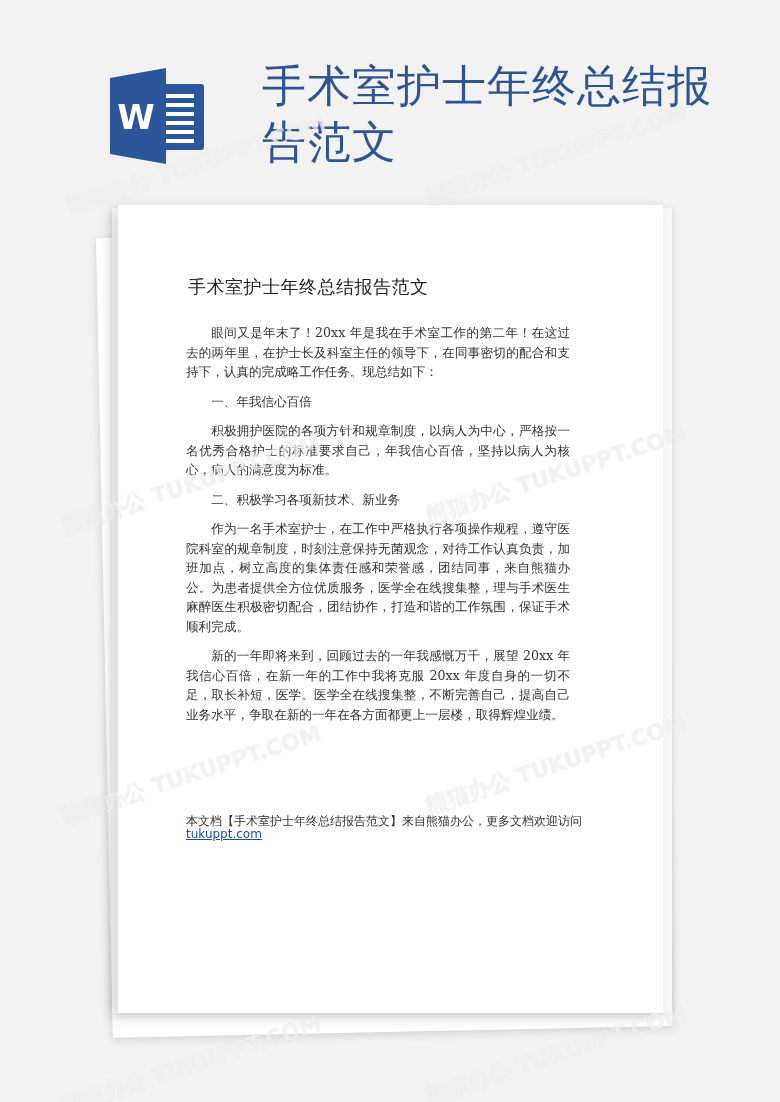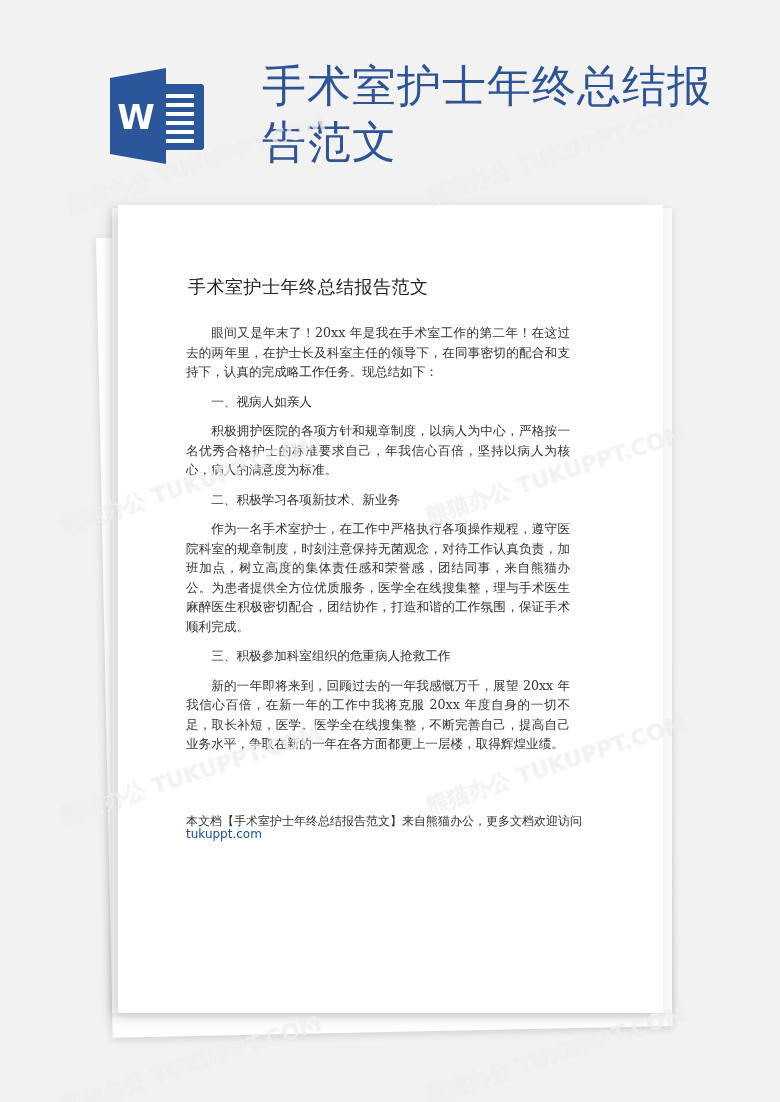--- a/index.html
+++ b/index.html
@@ -42,21 +42,21 @@
     .doc-body {
       position: absolute; left: 68px; top: 118px; width: 400px;
       font-size: 12.6px; line-height: 19.5px; color: #333;
     }
     .doc-body p { margin: 0 16px 10px 0; text-indent: 2em; text-align: justify; }
     .doc-body p.heading { margin-bottom: 10px; }
     .footer-note {
       position: absolute; left: 68px; top: 610px; width: 420px;
       font-family: "DejaVu Sans", sans-serif; font-size: 12px; line-height: 13px; color: #333;
     }
-    .footer-link { color: #1a4fa0; display: inline-block; }
+    .footer-link { color: #1a4fa0; text-decoration: underline; display: inline-block; }
   </style>
 </head>
 <body>
 
 <div class="header">
   <svg class="word-icon" viewBox="0 0 100 100">
     <rect x="44" y="18" width="52" height="66" rx="3" fill="#2b579a"></rect>
     <g fill="#ffffff">
       <rect x="56" y="28" width="30" height="4"></rect>
       <rect x="56" y="37" width="30" height="4"></rect>
@@ -71,25 +71,24 @@
   <div class="header-title">手术室护士年终总结报告范文</div>
 </div>
 
 <div class="page-back2"></div>
 <div class="page-back1"></div>
 
 <div class="page">
   <div class="doc-title">手术室护士年终总结报告范文</div>
   <div class="doc-body">
     <p>眼间又是年末了！20xx 年是我在手术室工作的第二年！在这过去的两年里，在护士长及科室主任的领导下，在同事密切的配合和支持下，认真的完成略工作任务。现总结如下：</p>
-    <p class="heading">一、视病人如亲人</p>
+    <p class="heading">一、年我信心百倍</p>
     <p>积极拥护医院的各项方针和规章制度，以病人为中心，严格按一名优秀合格护士的标准要求自己，年我信心百倍，坚持以病人为核心，病人的满意度为标准。</p>
     <p class="heading">二、积极学习各项新技术、新业务</p>
     <p>作为一名手术室护士，在工作中严格执行各项操作规程，遵守医院科室的规章制度，时刻注意保持无菌观念，对待工作认真负责，加班加点，树立高度的集体责任感和荣誉感，团结同事，来自熊猫办公。为患者提供全方位优质服务，医学全在线搜集整，理与手术医生麻醉医生积极密切配合，团结协作，打造和谐的工作氛围，保证手术顺利完成。</p>
-    <p class="heading">三、积极参加科室组织的危重病人抢救工作</p>
     <p>新的一年即将来到，回顾过去的一年我感慨万千，展望 20xx 年我信心百倍，在新一年的工作中我将克服 20xx 年度自身的一切不足，取长补短，医学。医学全在线搜集整，不断完善自己，提高自己业务水平，争取在新的一年在各方面都更上一层楼，取得辉煌业绩。</p>
   </div>
   <div class="footer-note">
     <div>本文档【手术室护士年终总结报告范文】来自熊猫办公，更多文档欢迎访问</div>
     <a class="footer-link">tukuppt.com</a>
   </div>
 </div>
 
 <div class="watermark" style="left:60px;top:150px;">熊猫办公 TUKUPPT.COM</div>
 <div class="watermark" style="left:420px;top:140px;">熊猫办公 TUKUPPT.COM</div>

